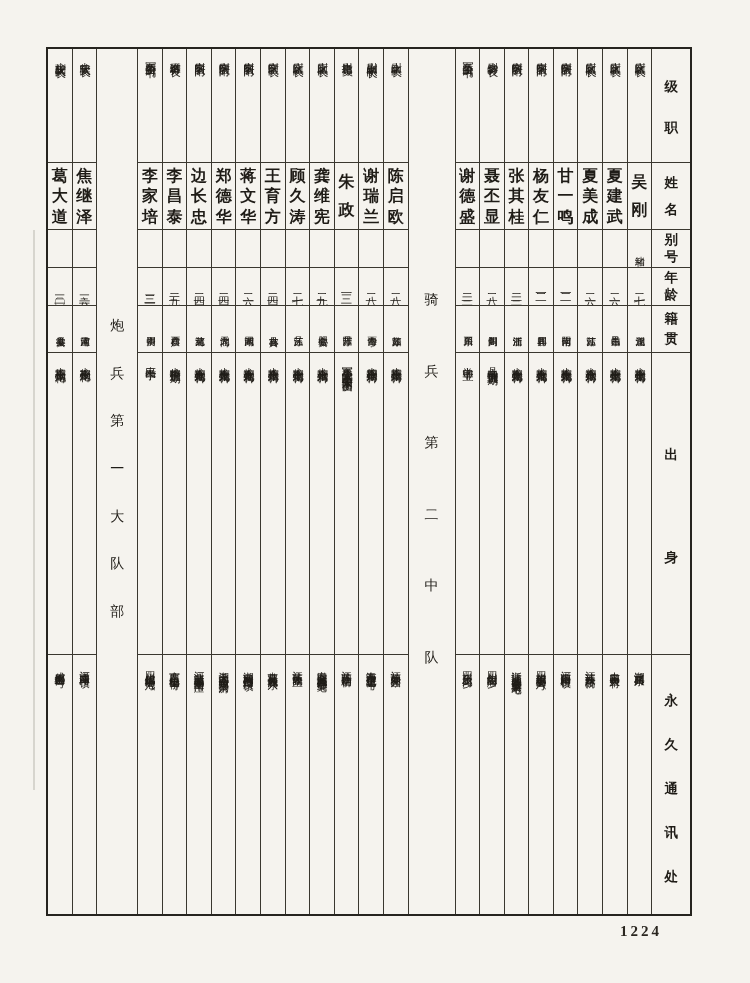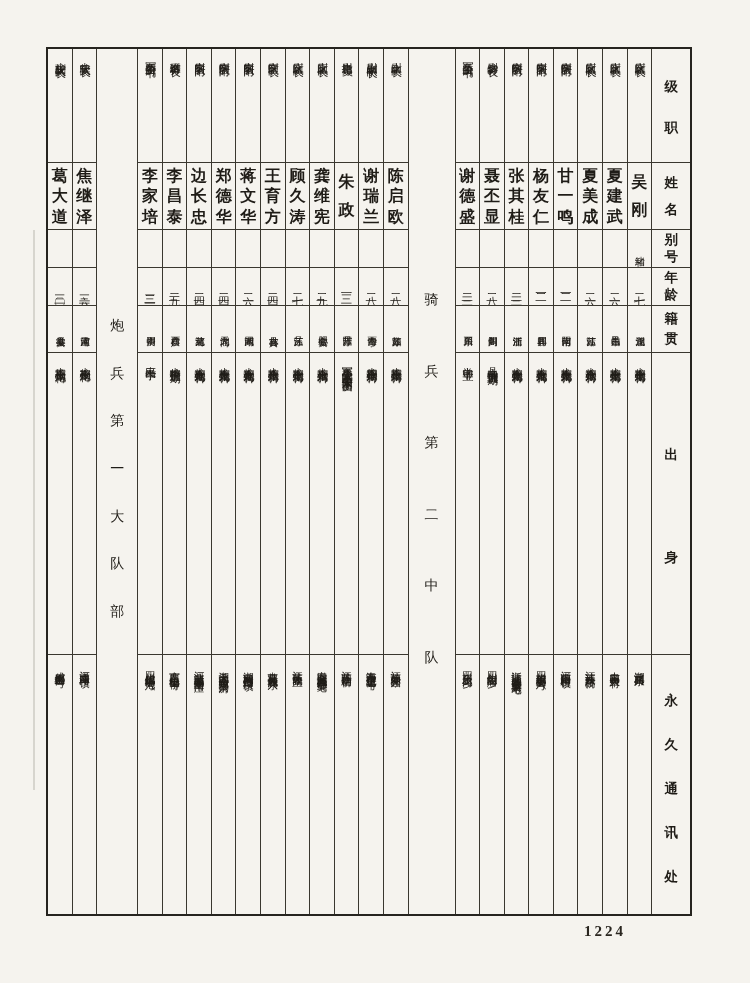--- a/index.html
+++ b/index.html
@@ -40,21 +40,21 @@
   .c-name.spread span{font-size:16px;font-weight:bold;letter-spacing:0;}
   .head .cell span{font-size:13.5px;font-weight:bold;}
   .unit-label{
     position:absolute;left:0;right:0;display:flex;flex-direction:column;
     justify-content:space-between;align-items:center;
   }
   .unit-label span{display:block;font-size:14px;line-height:1;}
   .lbl-cav{top:244px;height:372px;}
   .lbl-art{top:270px;height:300px;}
   .page-number{
-    position:absolute;left:584px;top:923px;font-size:15px;letter-spacing:3px;
+    position:absolute;left:620px;top:923px;font-size:15px;letter-spacing:3px;
     color:#2a2620;font-weight:bold;
   }
 </style>
 </head>
 <body>
 
 <div class="scan-edge"></div>
 
 <div class="roster">
 

